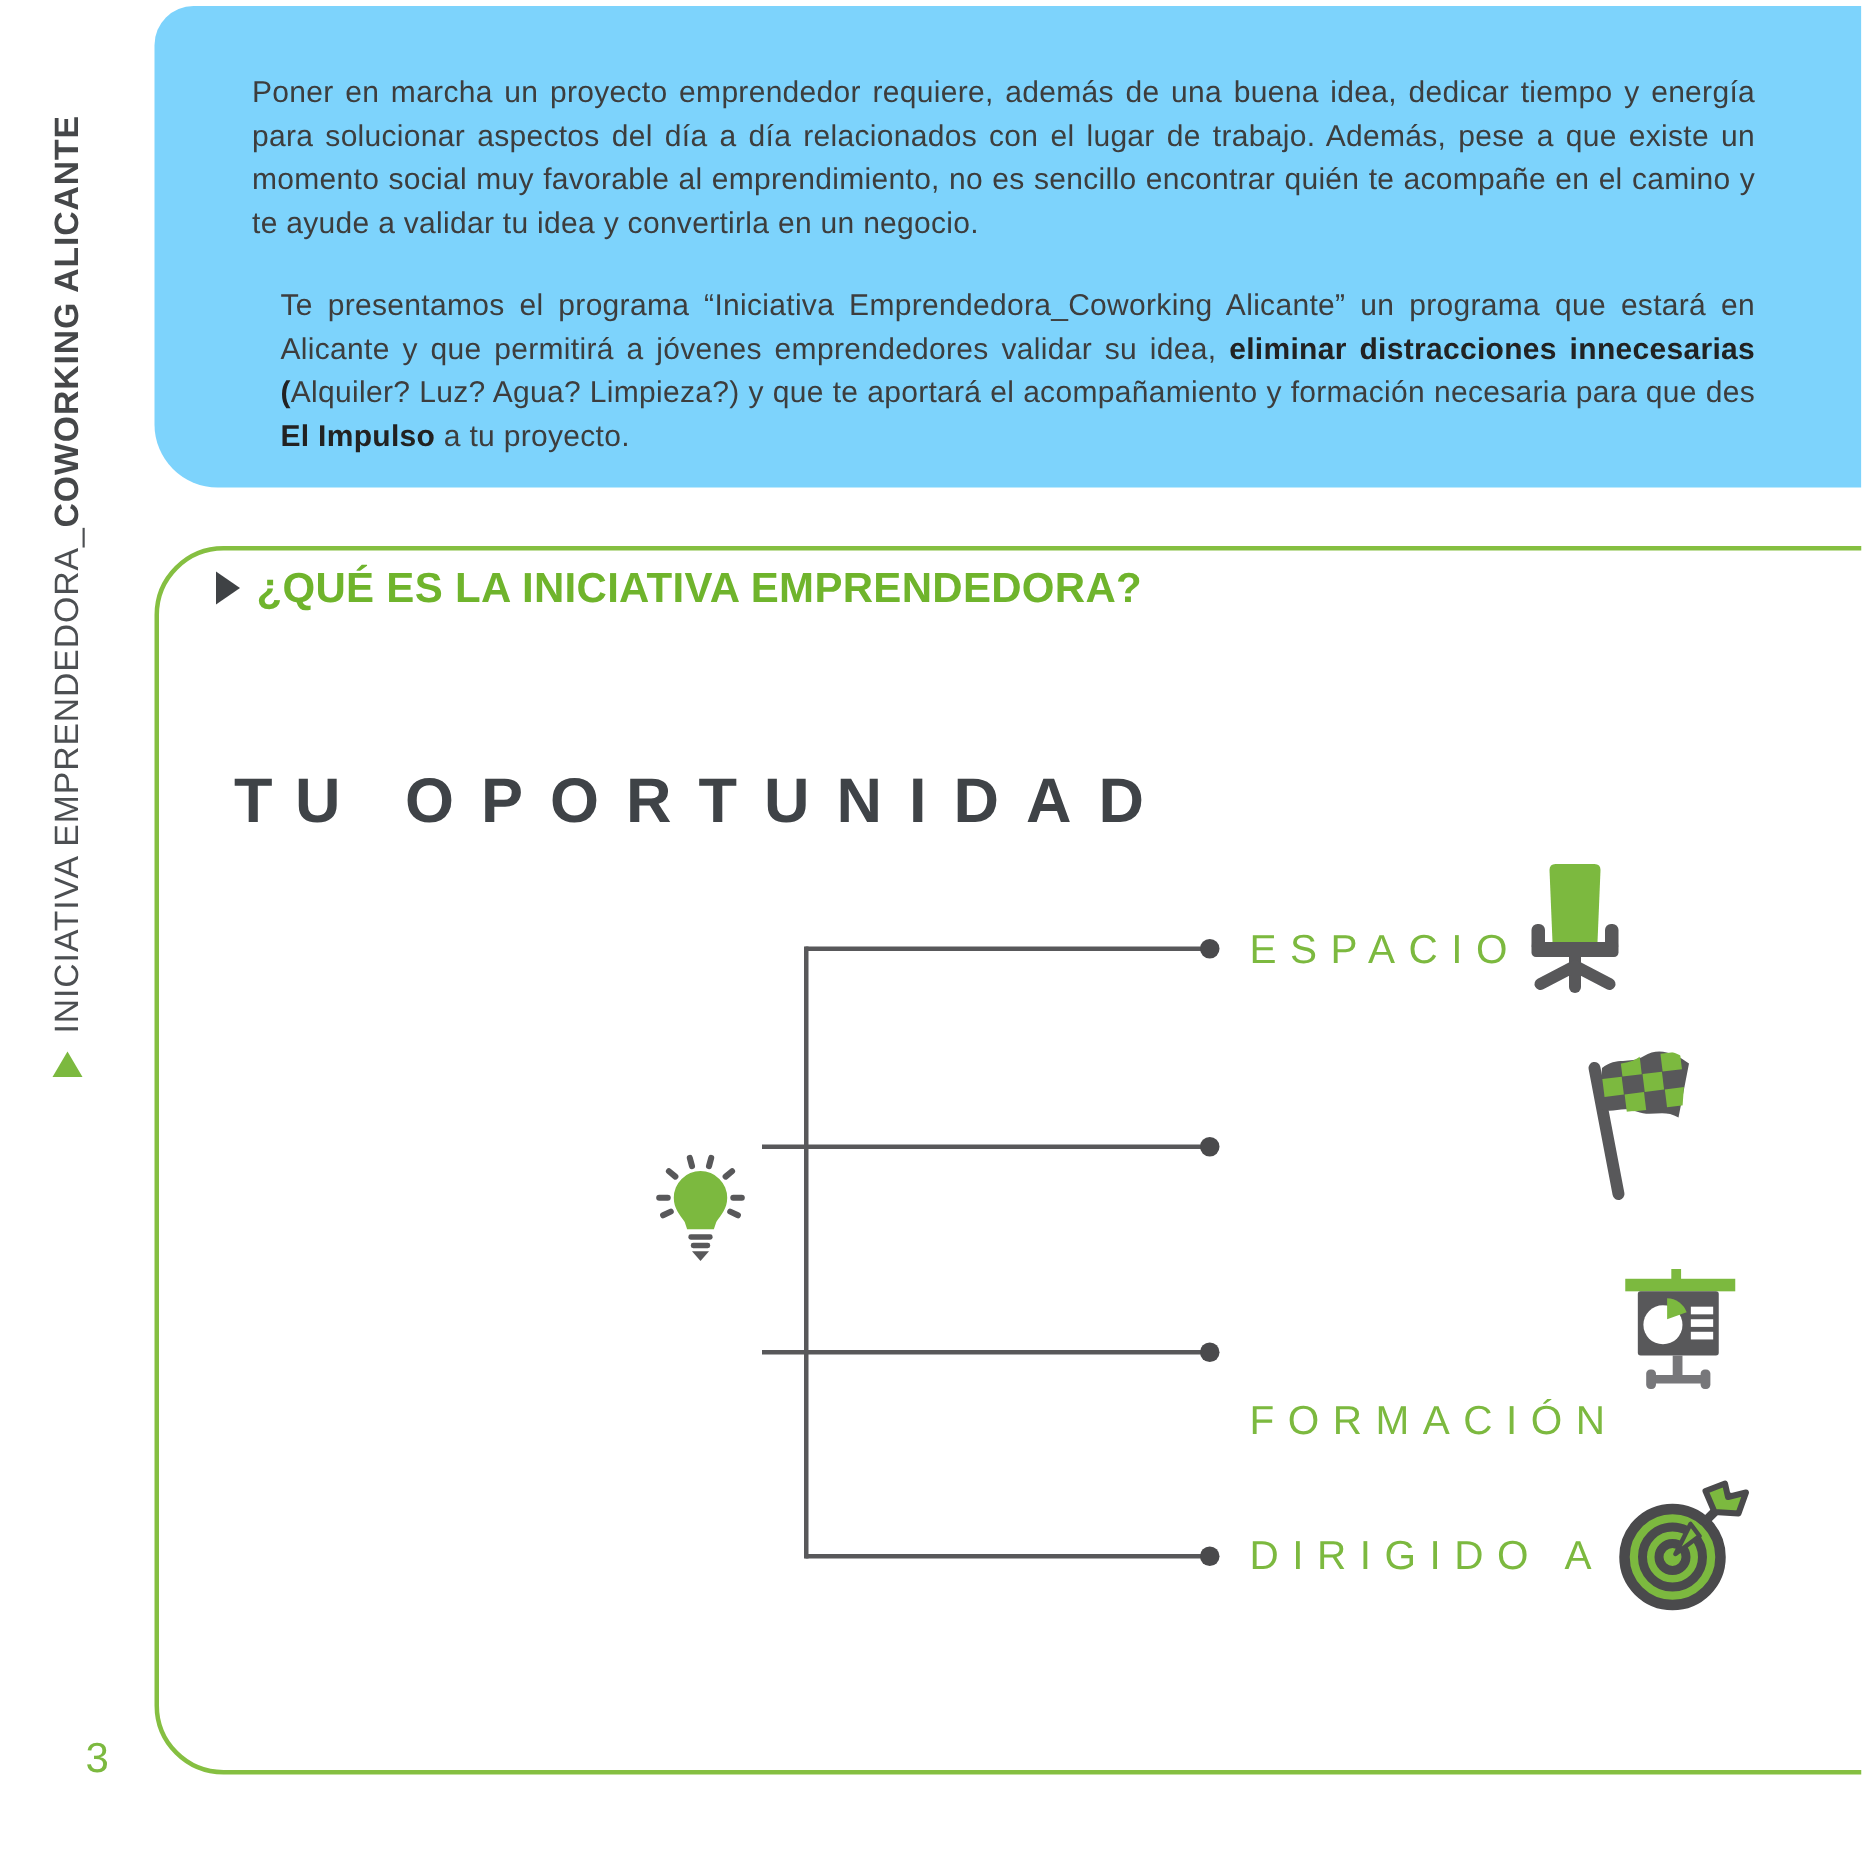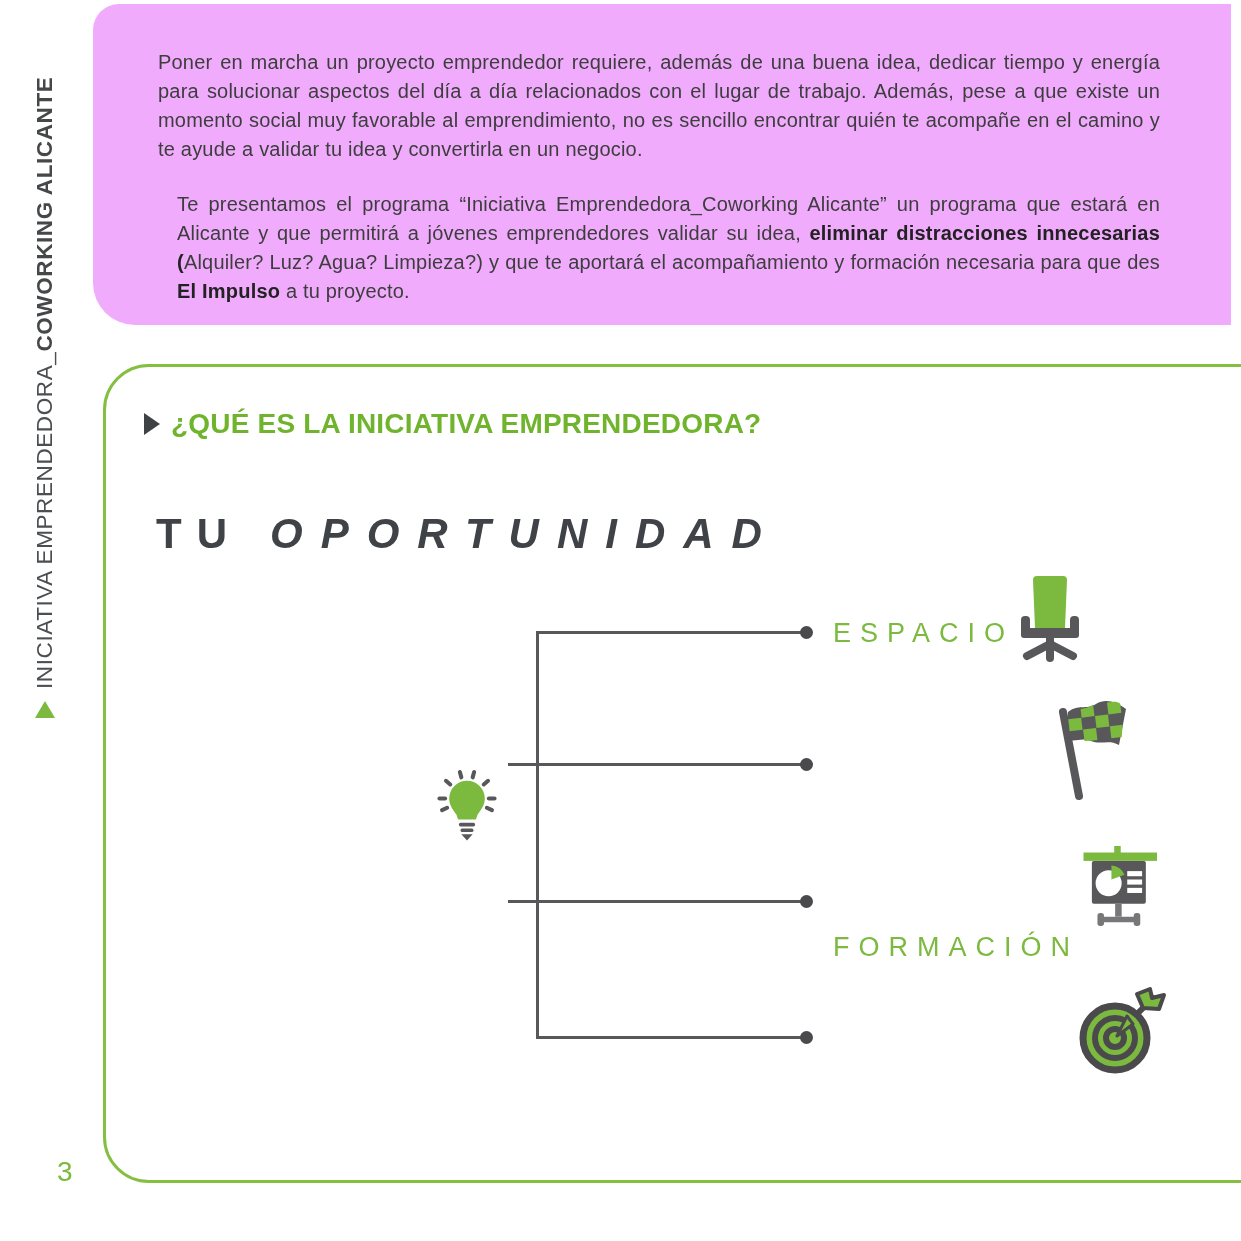--- a/index.html
+++ b/index.html
@@ -18,55 +18,55 @@
   }
   .side-tri{
     width:0; height:0; border-top:10px solid transparent; border-bottom:10px solid transparent;
     border-left:17px solid #7CB93F; margin-right:12px; flex:0 0 auto;
   }
   .side-label .light{ font-weight:300; }
   .side-label b{ font-weight:700; color:#454749; }
 
   
   .intro-card{
-    position:absolute; left:93px; top:4px; width:1138px; height:321px;
-    background:#f0abfc; border-radius:26px 0 0 42px;
+    position:absolute; left:103px; top:4px; width:1138px; height:321px;
+    background:#7dd3fc; border-radius:26px 0 0 42px;
   }
   .intro-text{
     position:absolute; left:65px; top:44px; width:1002px;
     font-size:20px; line-height:29px; color:#3D3D3D; text-align:justify;
     letter-spacing:0.2px;
   }
   .intro-text p + p{ margin-top:26px;margin-left:19px; }
   .intro-text b{ font-weight:700; color:#222; }
 
   
   .main-box{
     position:absolute; left:103px; top:364px; width:1180px; height:819px;
     background:#fff; border:3px solid #85BF41; border-radius:46px 0 0 46px;
   }
 
   .section-heading{
-    position:absolute; left:144px; top:408px;
+    position:absolute; left:144px; top:376px;
     display:flex; align-items:center;
   }
   .heading-tri{
     width:0; height:0; border-top:11px solid transparent; border-bottom:11px solid transparent;
     border-left:16px solid #3F4245; margin-right:11px;
   }
   .section-heading h1{
     font-size:28px; font-weight:800; color:#6FB42C; letter-spacing:0.2px;
   }
 
   .big-title{
     position:absolute; left:156px; top:510px;
     font-size:42px; color:#3F4347; white-space:nowrap;
   }
   .big-title .w1{ font-weight:700; letter-spacing:15px; }
-  .big-title .w2{ font-weight:700; letter-spacing:18px; margin-left:28px;font-style:italic; }
+  .big-title .w2{ font-weight:700; letter-spacing:18px; margin-left:28px; }
 
   
   .gline{ position:absolute; background:#58585A; }
   .gdot{ position:absolute; width:13px; height:13px; border-radius:50%; background:#4A4A4C; }
 
   .diag-label{
     position:absolute; color:#7CB93F; font-size:27px; letter-spacing:9px;
     white-space:nowrap; font-weight:400;text-align:right;
   }
   .root-label{ word-spacing:18px; }
@@ -130,20 +130,21 @@
       </g>
       <path d="M42,16 a22,22 0 0 1 22,22 c0,9 -5,14 -9,20 l-2,6 H31 l-2,-6 c-4,-6 -9,-11 -9,-20 a22,22 0 0 1 22,-22 z" fill="#7CB93F"></path>
       <rect x="32" y="68" width="20" height="4.5" rx="2" fill="#58585A"></rect>
       <rect x="34" y="75" width="16" height="4.5" rx="2" fill="#58585A"></rect>
       <path d="M35,82 L49,82 L42,90 Z" fill="#58585A"></path>
     </svg>
   </div>
 
   <div class="diag-label" style="left:833px; top:618px;">ESPACIO</div>
   <div class="diag-label" style="left:833px; top:886px;margin-top:46px;">FORMACIÓN</div>
+  <div class="diag-label" style="left:833px; top:1022px;">DIRIGIDO A</div>
 
   <div class="icon-wrap" style="left:1013px; top:572px;">
     <svg width="74" height="90" viewBox="0 0 74 90">
       <rect x="8" y="44" width="9" height="18" rx="4" fill="#58585A"></rect>
       <rect x="57" y="44" width="9" height="18" rx="4" fill="#58585A"></rect>
       <rect x="8" y="56" width="58" height="10" rx="3" fill="#58585A"></rect>
       <path d="M24,4 h26 q4,0 4,4 l-2,48 H22 L20,8 q0,-4 4,-4 z" fill="#7CB93F"></path>
       <rect x="33" y="64" width="8" height="10" fill="#58585A"></rect>
       <g stroke="#58585A" stroke-width="8" stroke-linecap="round">
         <line x1="37" y1="72" x2="14" y2="84"></line>

